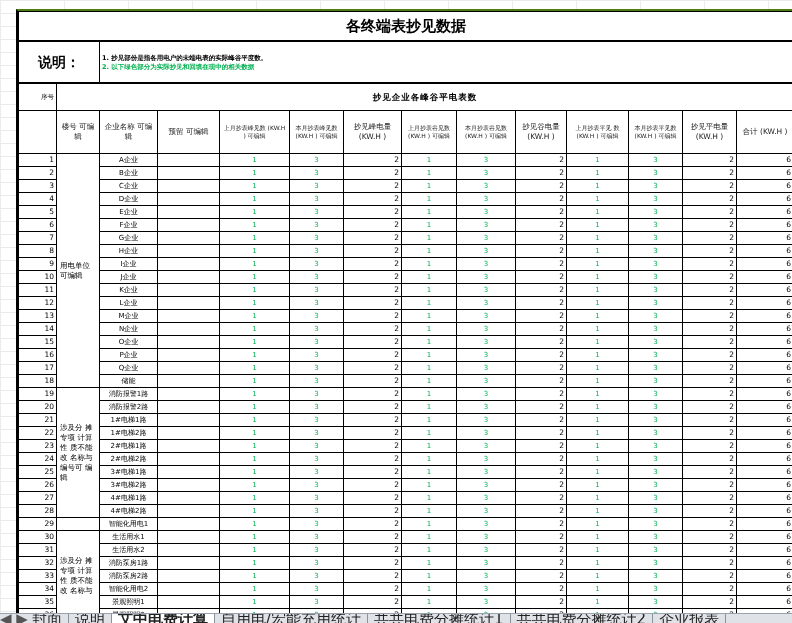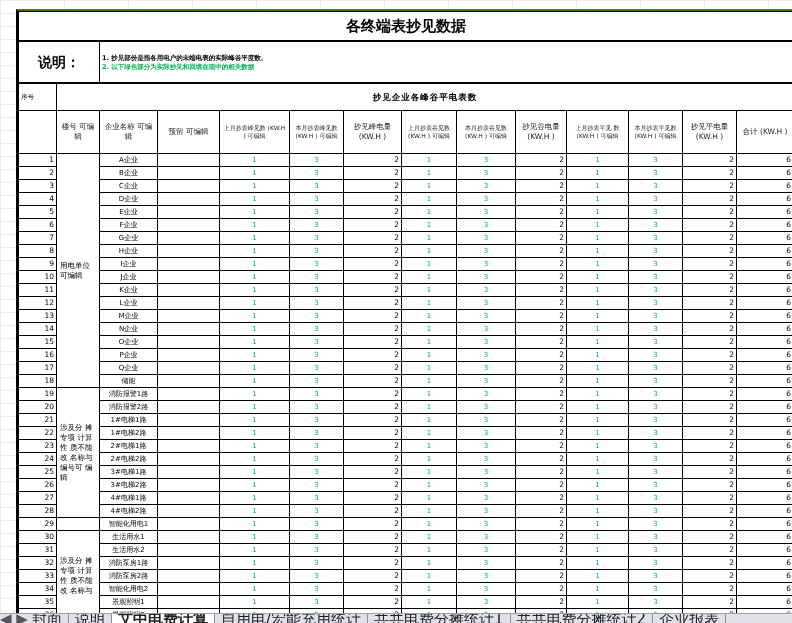--- a/index.html
+++ b/index.html
@@ -26,21 +26,21 @@
   table.grid { border-collapse:collapse; table-layout:fixed; width:775px; }
   table.grid td {
     border:1px solid #000; padding:0 2px; overflow:hidden; white-space:nowrap;
     font-size:8px; line-height:10px; height:12px; vertical-align:middle;
   }
   .title-cell { height:28px !important; text-align:center; font-size:15px !important; font-weight:bold; border-bottom:2px solid #000 !important; }
   .note-label { height:40px !important; text-align:center; font-size:14px !important; font-weight:bold; border-bottom:2px solid #000 !important;}
   .note-text { font-size:6.5px !important; font-weight:bold; line-height:9px !important; vertical-align:top !important; padding-top:12px !important; border-bottom:2px solid #000 !important;margin-top:8px; }
   .note-line-1 { color:#000; }
   .note-line-2 { color:#00b050; }
-  .section-label { font-size:6.5px !important; line-height:9px !important; text-align:left; }
+  .section-label { font-size:6.5px !important; line-height:9px !important; text-align:right; }
   .section-title { height:26px !important; text-align:center; font-weight:bold; font-size:8.5px !important; letter-spacing:1px; }
   .colhead { height:42px !important; text-align:center; white-space:normal !important; font-size:6px !important; line-height:8px !important; color:#222; }
   .colhead.big { font-size:7.5px !important; line-height:10px !important; }
   .idx { text-align:right; font-size:7.5px !important; }
   .name { text-align:center; font-size:7px !important; }
   .grp { text-align:left; white-space:normal !important; font-size:7.5px !important; line-height:10px !important; vertical-align:middle; padding-left:3px !important;}
   .grn { color:#00b050; text-align:center; font-size:7px !important; }
   .blk { text-align:right; font-size:7.5px !important; }
   .tabbar {
     position:absolute; left:0; top:613px; width:792px; height:10px;

